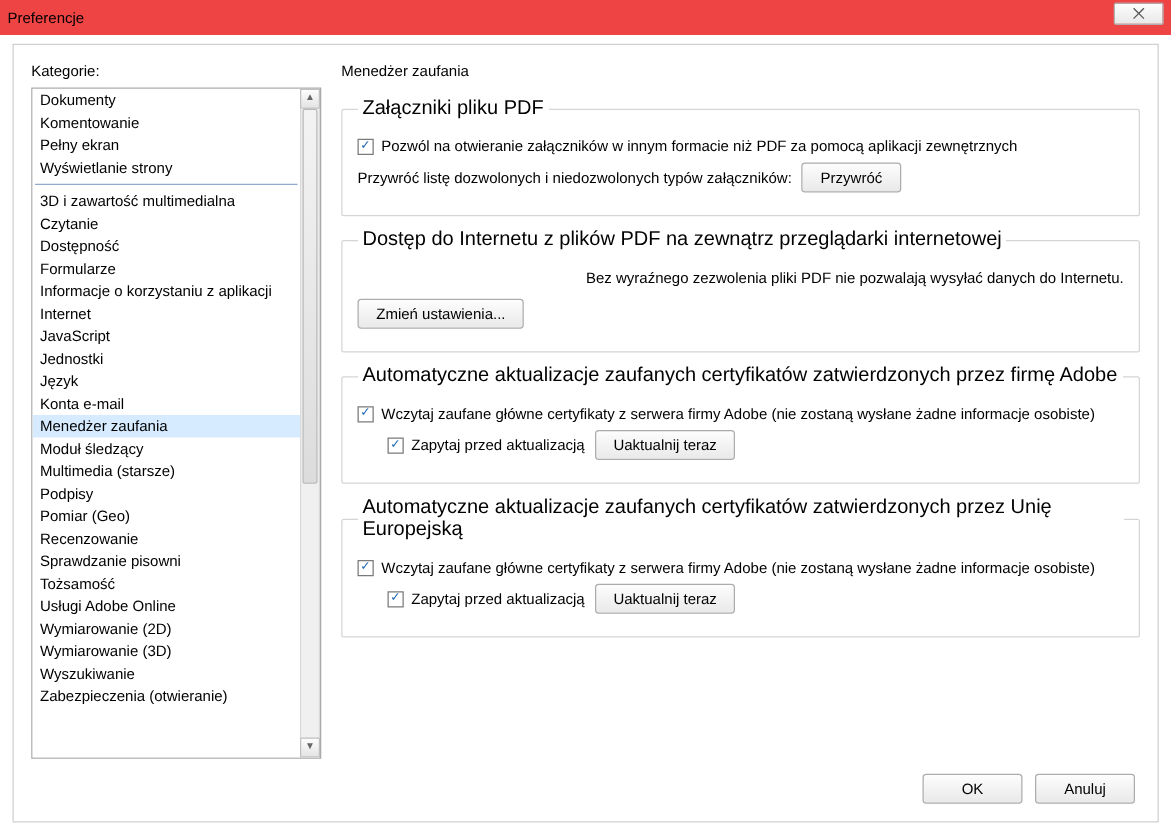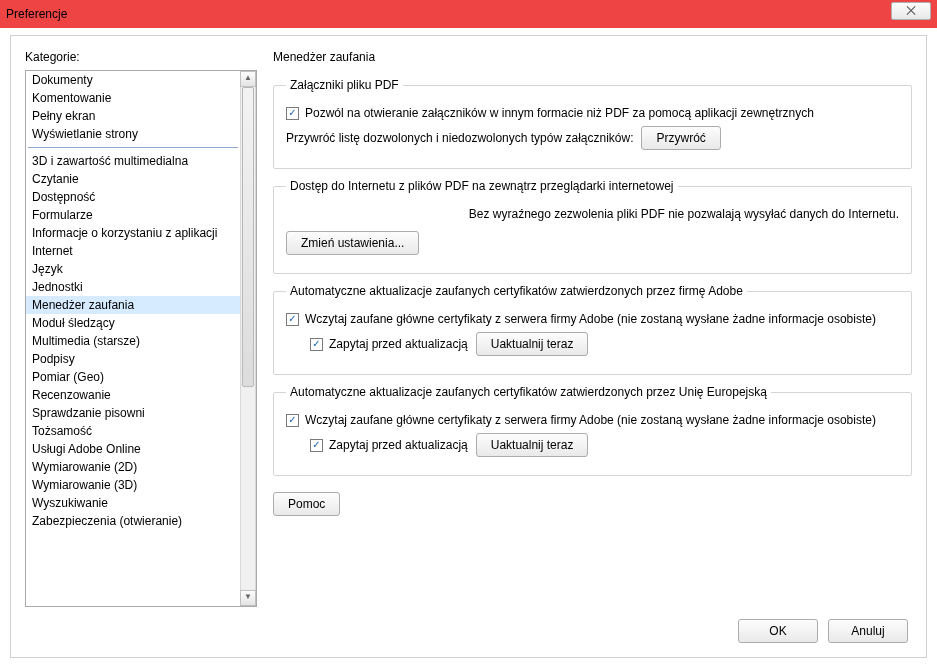--- a/index.html
+++ b/index.html
@@ -97,21 +97,21 @@
   .right-col { flex:1; display:flex; flex-direction:column; gap:10px; min-width:0;}
   .right-col > div.page-title { margin-bottom: 4px;}
   fieldset.group {
     border: 1px solid #d5d5d5;
     padding: 8px 12px 12px 12px;
     margin:0;
     border-radius: 2px;
   }
   fieldset.group > legend {
     padding: 0 4px;
-    font-size: 12px;
+    font-size: 16px;
   }
   .row { display:flex; align-items:center; gap:8px; margin: 6px 0; flex-wrap:wrap;}
   .row.indent { margin-left: 24px;}
   .checkbox { display:flex; align-items:center; gap:6px; cursor:pointer;}
   .checkbox .box {
     width:13px; height:13px; border:1px solid #7a7a7a; background:#fff;
     display:flex; align-items:center; justify-content:center;
     font-size:10px; color:#1a63b0; line-height:10px;
   }
   button.win {
@@ -150,22 +150,24 @@
             <div class="item">Komentowanie</div>
             <div class="item">Pełny ekran</div>
             <div class="item">Wyświetlanie strony</div>
             <div class="divider"></div>
             <div class="item">3D i zawartość multimedialna</div>
             <div class="item">Czytanie</div>
             <div class="item">Dostępność</div>
             <div class="item">Formularze</div>
             <div class="item">Informacje o korzystaniu z aplikacji</div>
             <div class="item">Internet</div>
+            <div class="item">JavaScript</div>
+            <div class="item">Jednostki</div>
             <div class="item">Język</div>
-            <div class="item">Jednostki</div>
+            <div class="item">Konta e-mail</div>
             <div class="item selected">Menedżer zaufania</div>
             <div class="item">Moduł śledzący</div>
             <div class="item">Multimedia (starsze)</div>
             <div class="item">Podpisy</div>
             <div class="item">Pomiar (Geo)</div>
             <div class="item">Recenzowanie</div>
             <div class="item">Sprawdzanie pisowni</div>
             <div class="item">Tożsamość</div>
             <div class="item">Usługi Adobe Online</div>
             <div class="item">Wymiarowanie (2D)</div>
@@ -245,23 +247,20 @@
           <label class="checkbox">
             <span class="box">
                 <span>✓</span>
               </span>
             <span>Zapytaj przed aktualizacją</span>
           </label>
           <button class="win">Uaktualnij teraz</button>
         </div>
       </fieldset>
 
-      <div class="row">
-        <button class="win">Pomoc</button>
-      </div>
     </div>
   </div>
 
   <div class="bottom-buttons">
     <button class="win">OK</button>
     <button class="win">Anuluj</button>
   </div>
 </div>
 
 </body></html>

